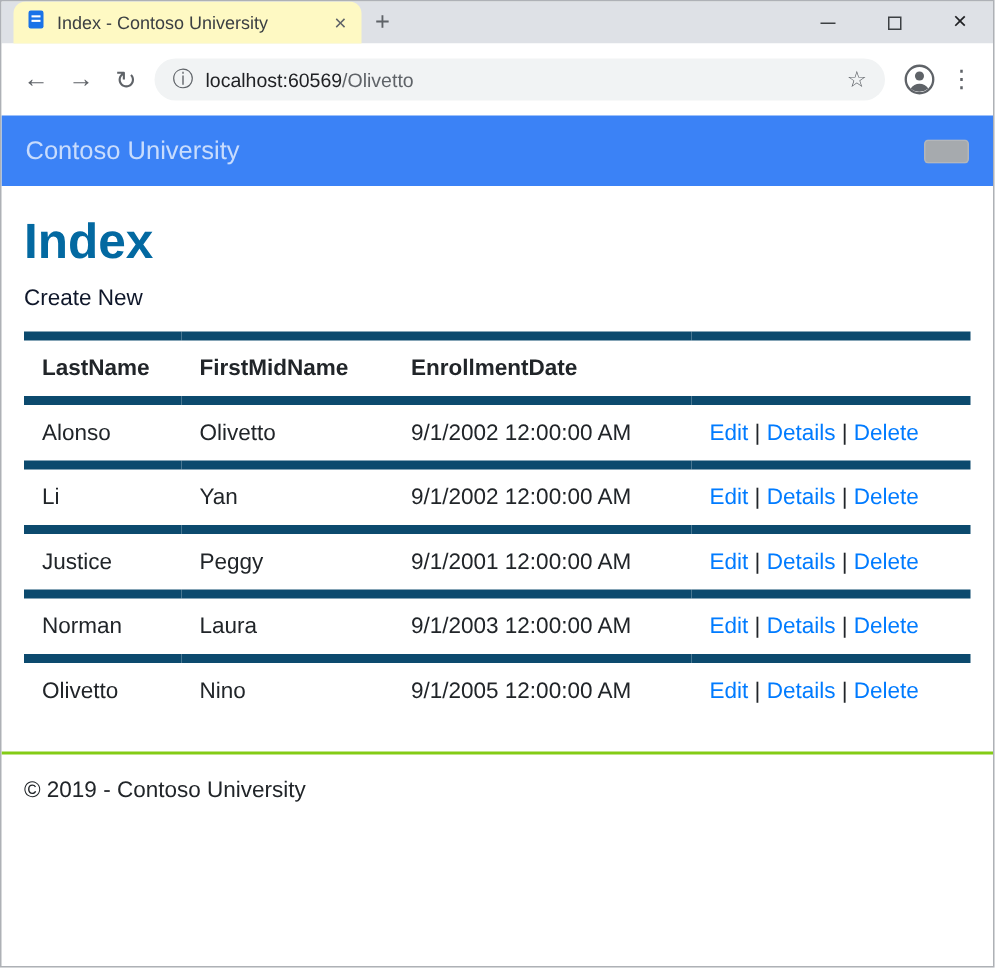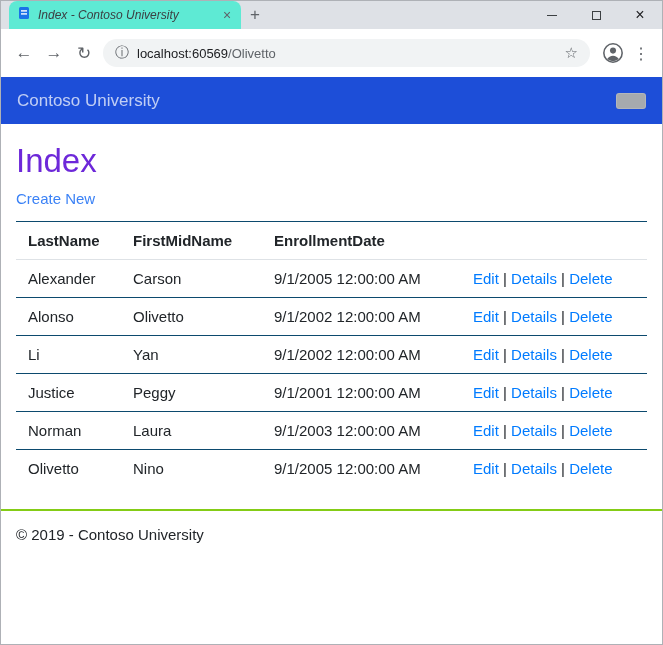--- a/index.html
+++ b/index.html
@@ -7,22 +7,22 @@
   .browser {
     width: 663px; height: 645px; background: #fff;
     border: 1px solid #aeb1b6; position: relative; overflow: hidden;
   }
   
   .tabstrip {
     height: 28px; background: #dee1e6; display: flex; align-items: flex-end;
     padding-left: 8px;
   }
   .tab {
-    height: 28px; width: 232px; background: #5eead4; border-radius: 8px 8px 0 0;
-    display: flex; align-items: center; padding: 0 8px; gap: 7px; font-style: italic;
+    height: 28px; width: 232px; background: #fef9c3; border-radius: 8px 8px 0 0;
+    display: flex; align-items: center; padding: 0 8px; gap: 7px;
   }
   .tab-title { flex: 1; font-size: 12px; color: #3c4043; white-space: nowrap; overflow: hidden; }
   .tab-close { font-size: 14px; color: #5f6368; line-height: 1; padding: 0 2px; cursor: default; }
   .newtab {
     width: 28px; height: 28px; display: flex; align-items: center; justify-content: center;
     color: #5f6368; font-size: 17px;
   }
   .win-controls { margin-left: auto; display: flex; height: 28px; align-self: flex-start; }
   .wc { width: 44px; display: flex; align-items: center; justify-content: center; color: #202124; }
   .wc .line { width: 10px; height: 0; border-top: 1px solid #3c4043; display: inline-block; }
@@ -41,35 +41,35 @@
   }
   .info-icon { font-size: 14px; color: #5f6368; }
   .url { font-size: 13px; color: #202124; white-space: nowrap; overflow: hidden; }
   .url .path { color: #5f6368; }
   .star-icon { margin-left: auto; font-size: 15px; color: #5f6368; }
   .avatar { width: 30px; height: 30px; display: flex; align-items: center; justify-content: center; flex: none; }
   .kebab { width: 26px; height: 30px; display: flex; align-items: center; justify-content: center;
     color: #5f6368; font-size: 16px; flex: none; }
   
   .navbar {
-    height: 47px; background: #1d4ed8; display: flex; align-items: center;
+    height: 47px; background: #3b82f6; display: flex; align-items: center;
     justify-content: space-between; padding: 0 16px;
   }
   .brand { color: rgba(255,255,255,0.72); font-size: 17px; cursor: pointer; }
   .toggler {
     width: 30px; height: 16px; background: #a6aaae; border: 1px solid rgba(255,255,255,0.15);
     border-radius: 3px; cursor: pointer;
   }
   
   .container { padding: 0 15px; }
-  h1.page-title { font-size: 33px; font-weight: 400; color: #6d28d9; margin: 18px 0 10px; }
-  .create-link { color: #3b82f6; font-size: 15px; text-decoration: none; display: inline-block; margin-bottom: 14px; }
+  h1.page-title { font-size: 33px; font-weight: 700; color: #0369a1; margin: 18px 0 10px; }
+  .create-link { color: #0f172a; font-size: 15px; text-decoration: none; display: inline-block; margin-bottom: 14px; }
   table.students { width: 100%; border-collapse: collapse; font-size: 15px; color: #212529; }
   .students th, .students td {
-    text-align: left; padding: 10px 12px; border-top: 1px solid #0c4a6e; vertical-align: top;
+    text-align: left; padding: 10px 12px; border-top: 6px solid #0c4a6e; vertical-align: top;
   }
   .students thead th { border-bottom: 1px solid #dee2e6; font-weight: 700; }
   .students th:nth-child(1) { width: 105px; }
   .students th:nth-child(2) { width: 141px; }
   .students th:nth-child(3) { width: 199px; }
   .students a { color: #007bff; text-decoration: none; }
   .students .sep { color: #212529; }
   
   .site-footer { border-top: 2px solid #84cc16; margin-top: 22px; }
   .site-footer .inner { padding: 15px; font-size: 15px; color: #212529; }
@@ -135,26 +135,20 @@
       <thead>
         <tr>
           <th>LastName</th>
           <th>FirstMidName</th>
           <th>EnrollmentDate</th>
           <th></th>
         </tr>
       </thead>
       <tbody>
           <tr>
-            <td>Alexander</td>
-            <td>Carson</td>
-            <td>9/1/2005 12:00:00 AM</td>
-            <td><a href="#">Edit</a><span class="sep"> | </span><a href="#">Details</a><span class="sep"> | </span><a href="#">Delete</a></td>
-          </tr>
-          <tr>
             <td>Alonso</td>
             <td>Olivetto</td>
             <td>9/1/2002 12:00:00 AM</td>
             <td><a href="#">Edit</a><span class="sep"> | </span><a href="#">Details</a><span class="sep"> | </span><a href="#">Delete</a></td>
           </tr>
           <tr>
             <td>Li</td>
             <td>Yan</td>
             <td>9/1/2002 12:00:00 AM</td>
             <td><a href="#">Edit</a><span class="sep"> | </span><a href="#">Details</a><span class="sep"> | </span><a href="#">Delete</a></td>

